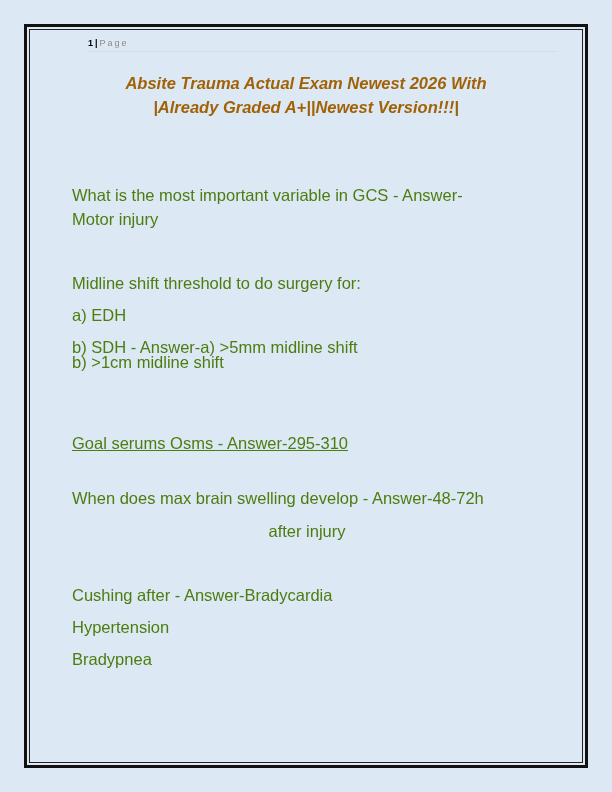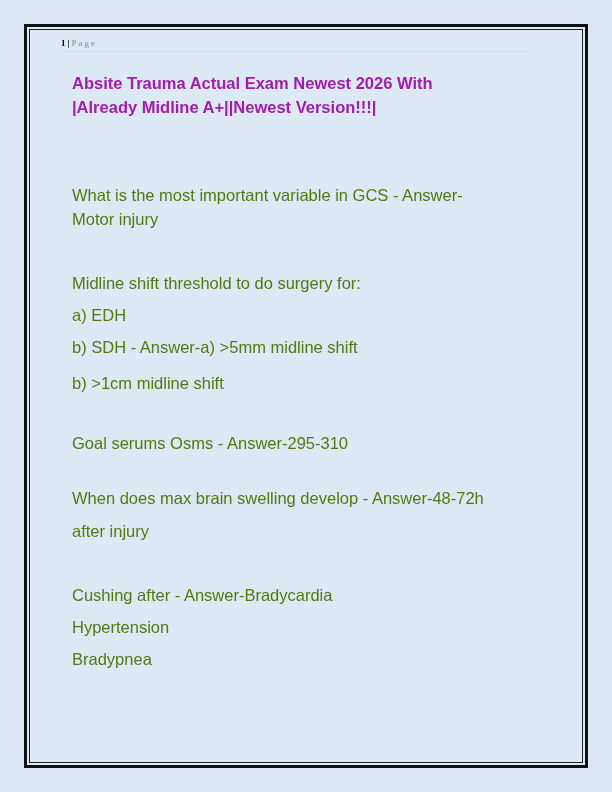--- a/index.html
+++ b/index.html
@@ -27,26 +27,26 @@
       position: absolute;
       left: 29px;
       top: 29px;
       width: 554px;
       height: 734px;
       box-sizing: border-box;
       border: 1px solid #222222;
     }
     .header {
       position: absolute;
-      left: 61px;
+      left: 88px;
       top: 37px;
       width: 468px;
       height: 14px;
       border-bottom: 1px solid #d2dde9;
-      font-family: Liberation Serif, serif;
+      font-family: Liberation Sans, sans-serif;
       font-size: 9px;
       line-height: 12px;
       color: #7f7f7f;
     }
     .header .page-num {
       color: #000;
       font-weight: bold;
     }
     .header .sep {
       color: #000;
@@ -55,25 +55,26 @@
     }
     .header .page-word {
       letter-spacing: 2px;
       color: #8a8a8a;
     }
     .title {
       position: absolute;
       left: 72px;
       top: 71px;
       width: 468px;
-      text-align: left;
-      color: #a21caf;
+      text-align: center;
+      color: #a16207;
       font-weight: bold;
       font-size: 16.5px;
       line-height: 24px;
+      font-style: italic;
     }
     .title div { white-space: nowrap; }
     .body-text {
       position: absolute;
       left: 72px;
       width: 470px;
       color: #4d7c0f;
       font-size: 16.5px;
       line-height: 24px;
       white-space: nowrap;
@@ -84,31 +85,31 @@
 
 <div class="page-border-outer"></div>
 <div class="page-border-inner"></div>
 
 <div class="header">
   <span class="page-num">1</span><span class="sep">|</span><span class="page-word">Page</span>
 </div>
 
 <div class="title">
   <div>Absite Trauma Actual Exam Newest 2026 With</div>
-  <div>|Already Midline A+||Newest Version!!!|</div>
+  <div>|Already Graded A+||Newest Version!!!|</div>
 </div>
 
 <div class="body-text" style="top:183px;">What is the most important variable in GCS - Answer-</div>
 <div class="body-text" style="top:207px;">Motor injury</div>
 
 <div class="body-text" style="top:271px;">Midline shift threshold to do surgery for:</div>
 <div class="body-text" style="top:303px;">a) EDH</div>
 <div class="body-text" style="top:335px;">b) SDH - Answer-a) &gt;5mm midline shift</div>
-<div class="body-text" style="top:371px;">b) &gt;1cm midline shift</div>
+<div class="body-text" style="top:350px;">b) &gt;1cm midline shift</div>
 
-<div class="body-text" style="top:431px;">Goal serums Osms - Answer-295-310</div>
+<div class="body-text" style="top:431px;text-decoration:underline;">Goal serums Osms - Answer-295-310</div>
 
 <div class="body-text" style="top:486px;">When does max brain swelling develop - Answer-48-72h</div>
-<div class="body-text" style="top:519px;">after injury</div>
+<div class="body-text" style="top:519px;text-align:center;">after injury</div>
 
 <div class="body-text" style="top:583px;">Cushing after - Answer-Bradycardia</div>
 <div class="body-text" style="top:615px;">Hypertension</div>
 <div class="body-text" style="top:647px;">Bradypnea</div>
 
 </body></html>

